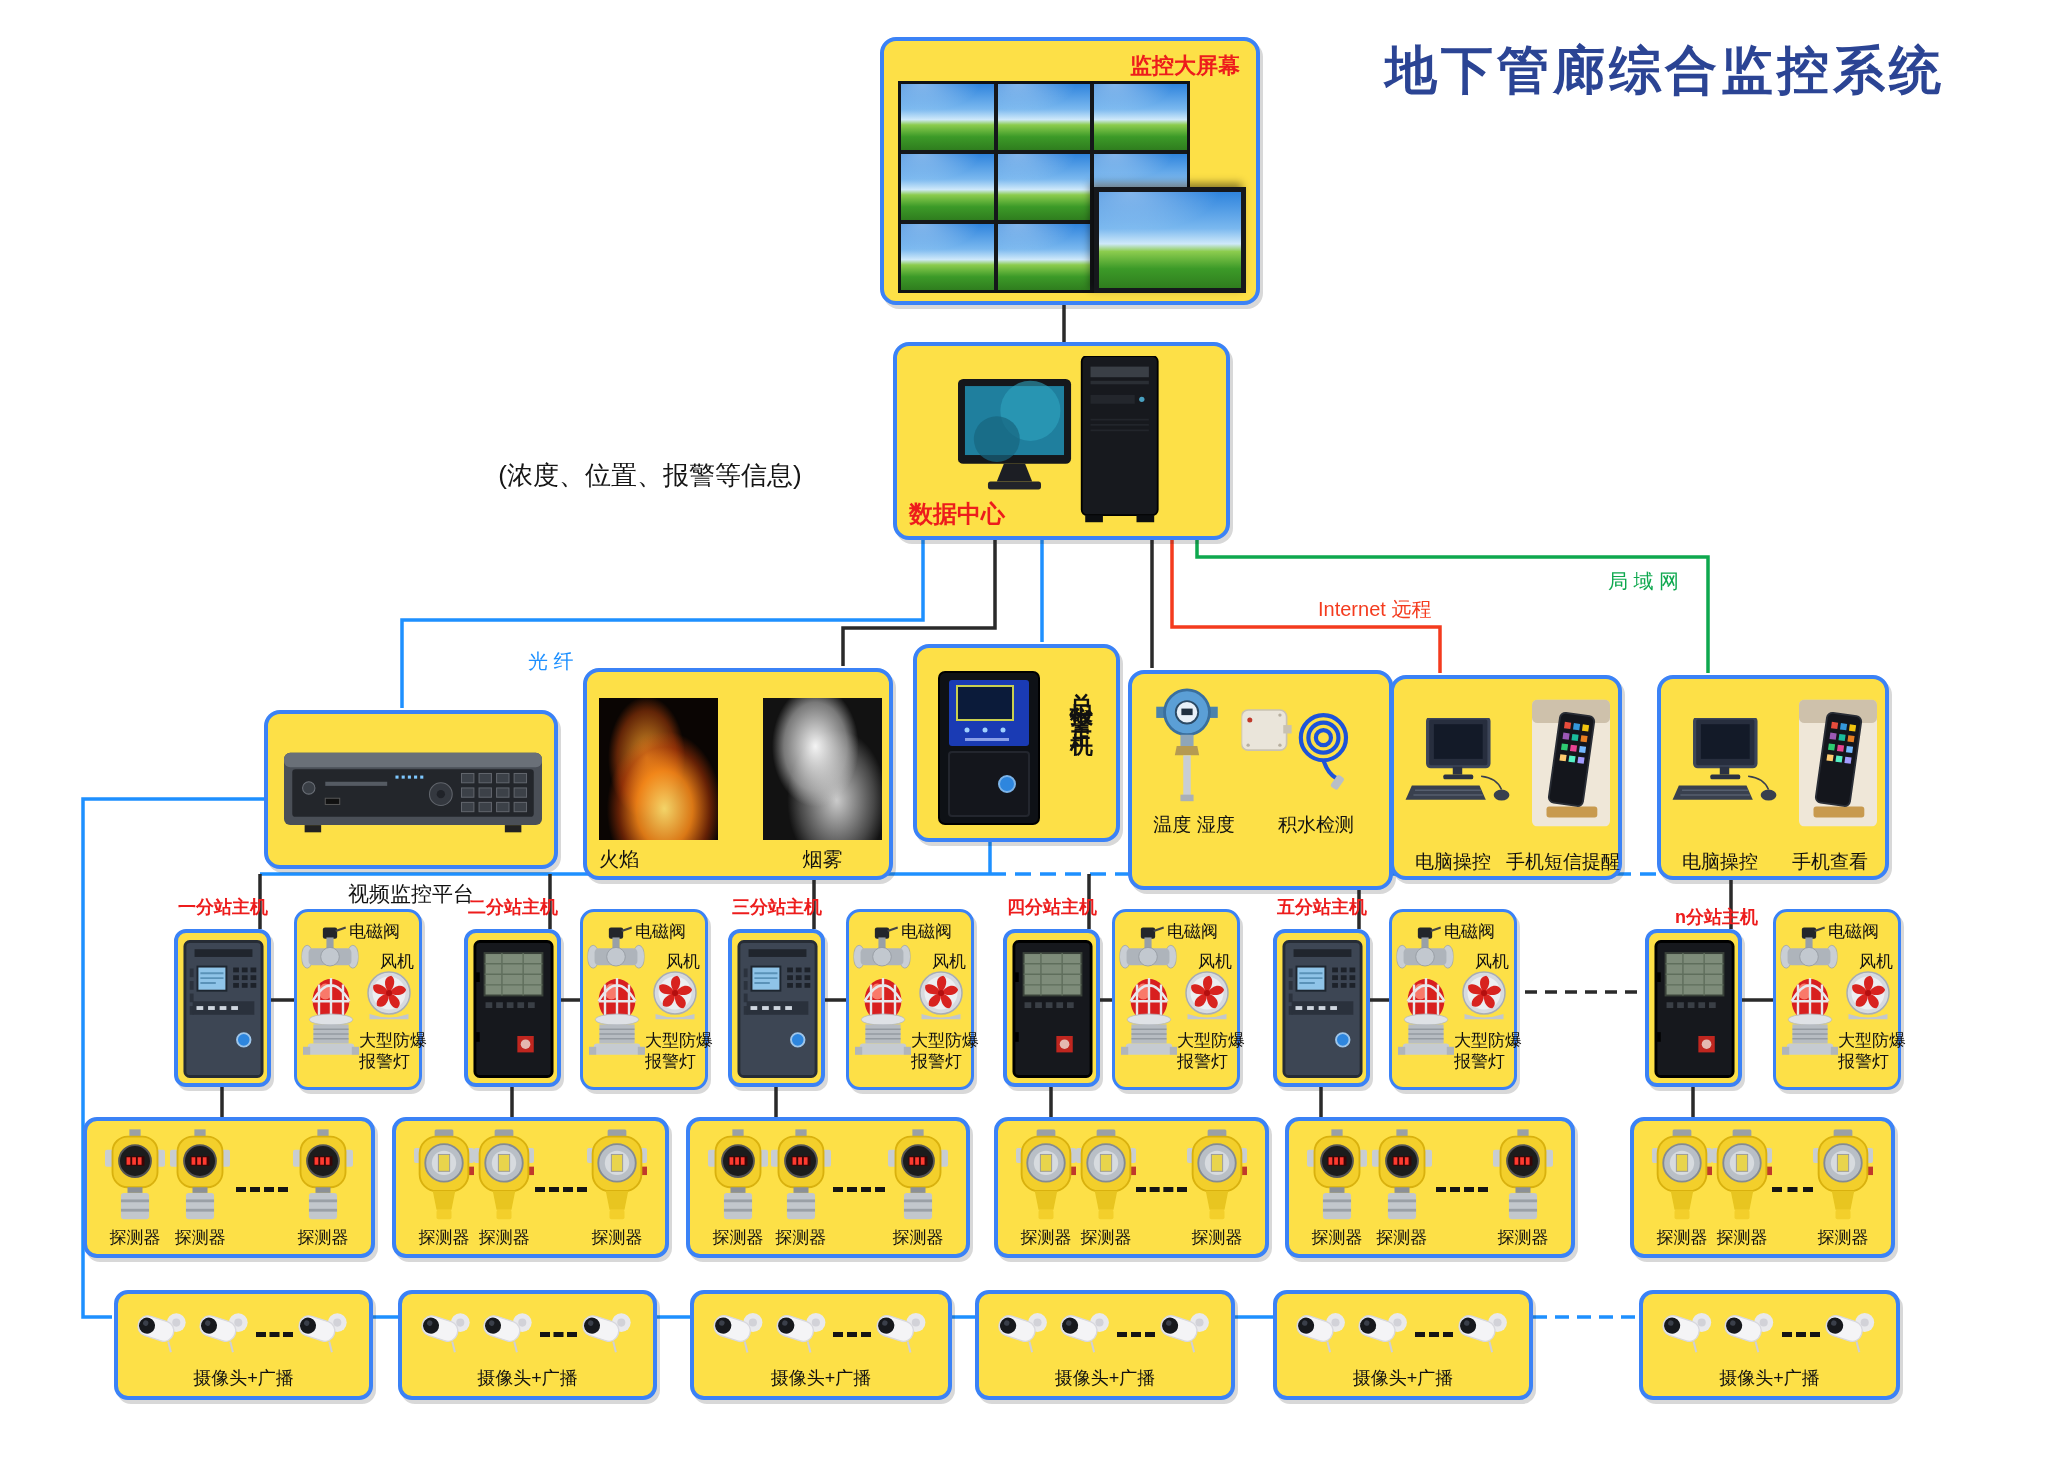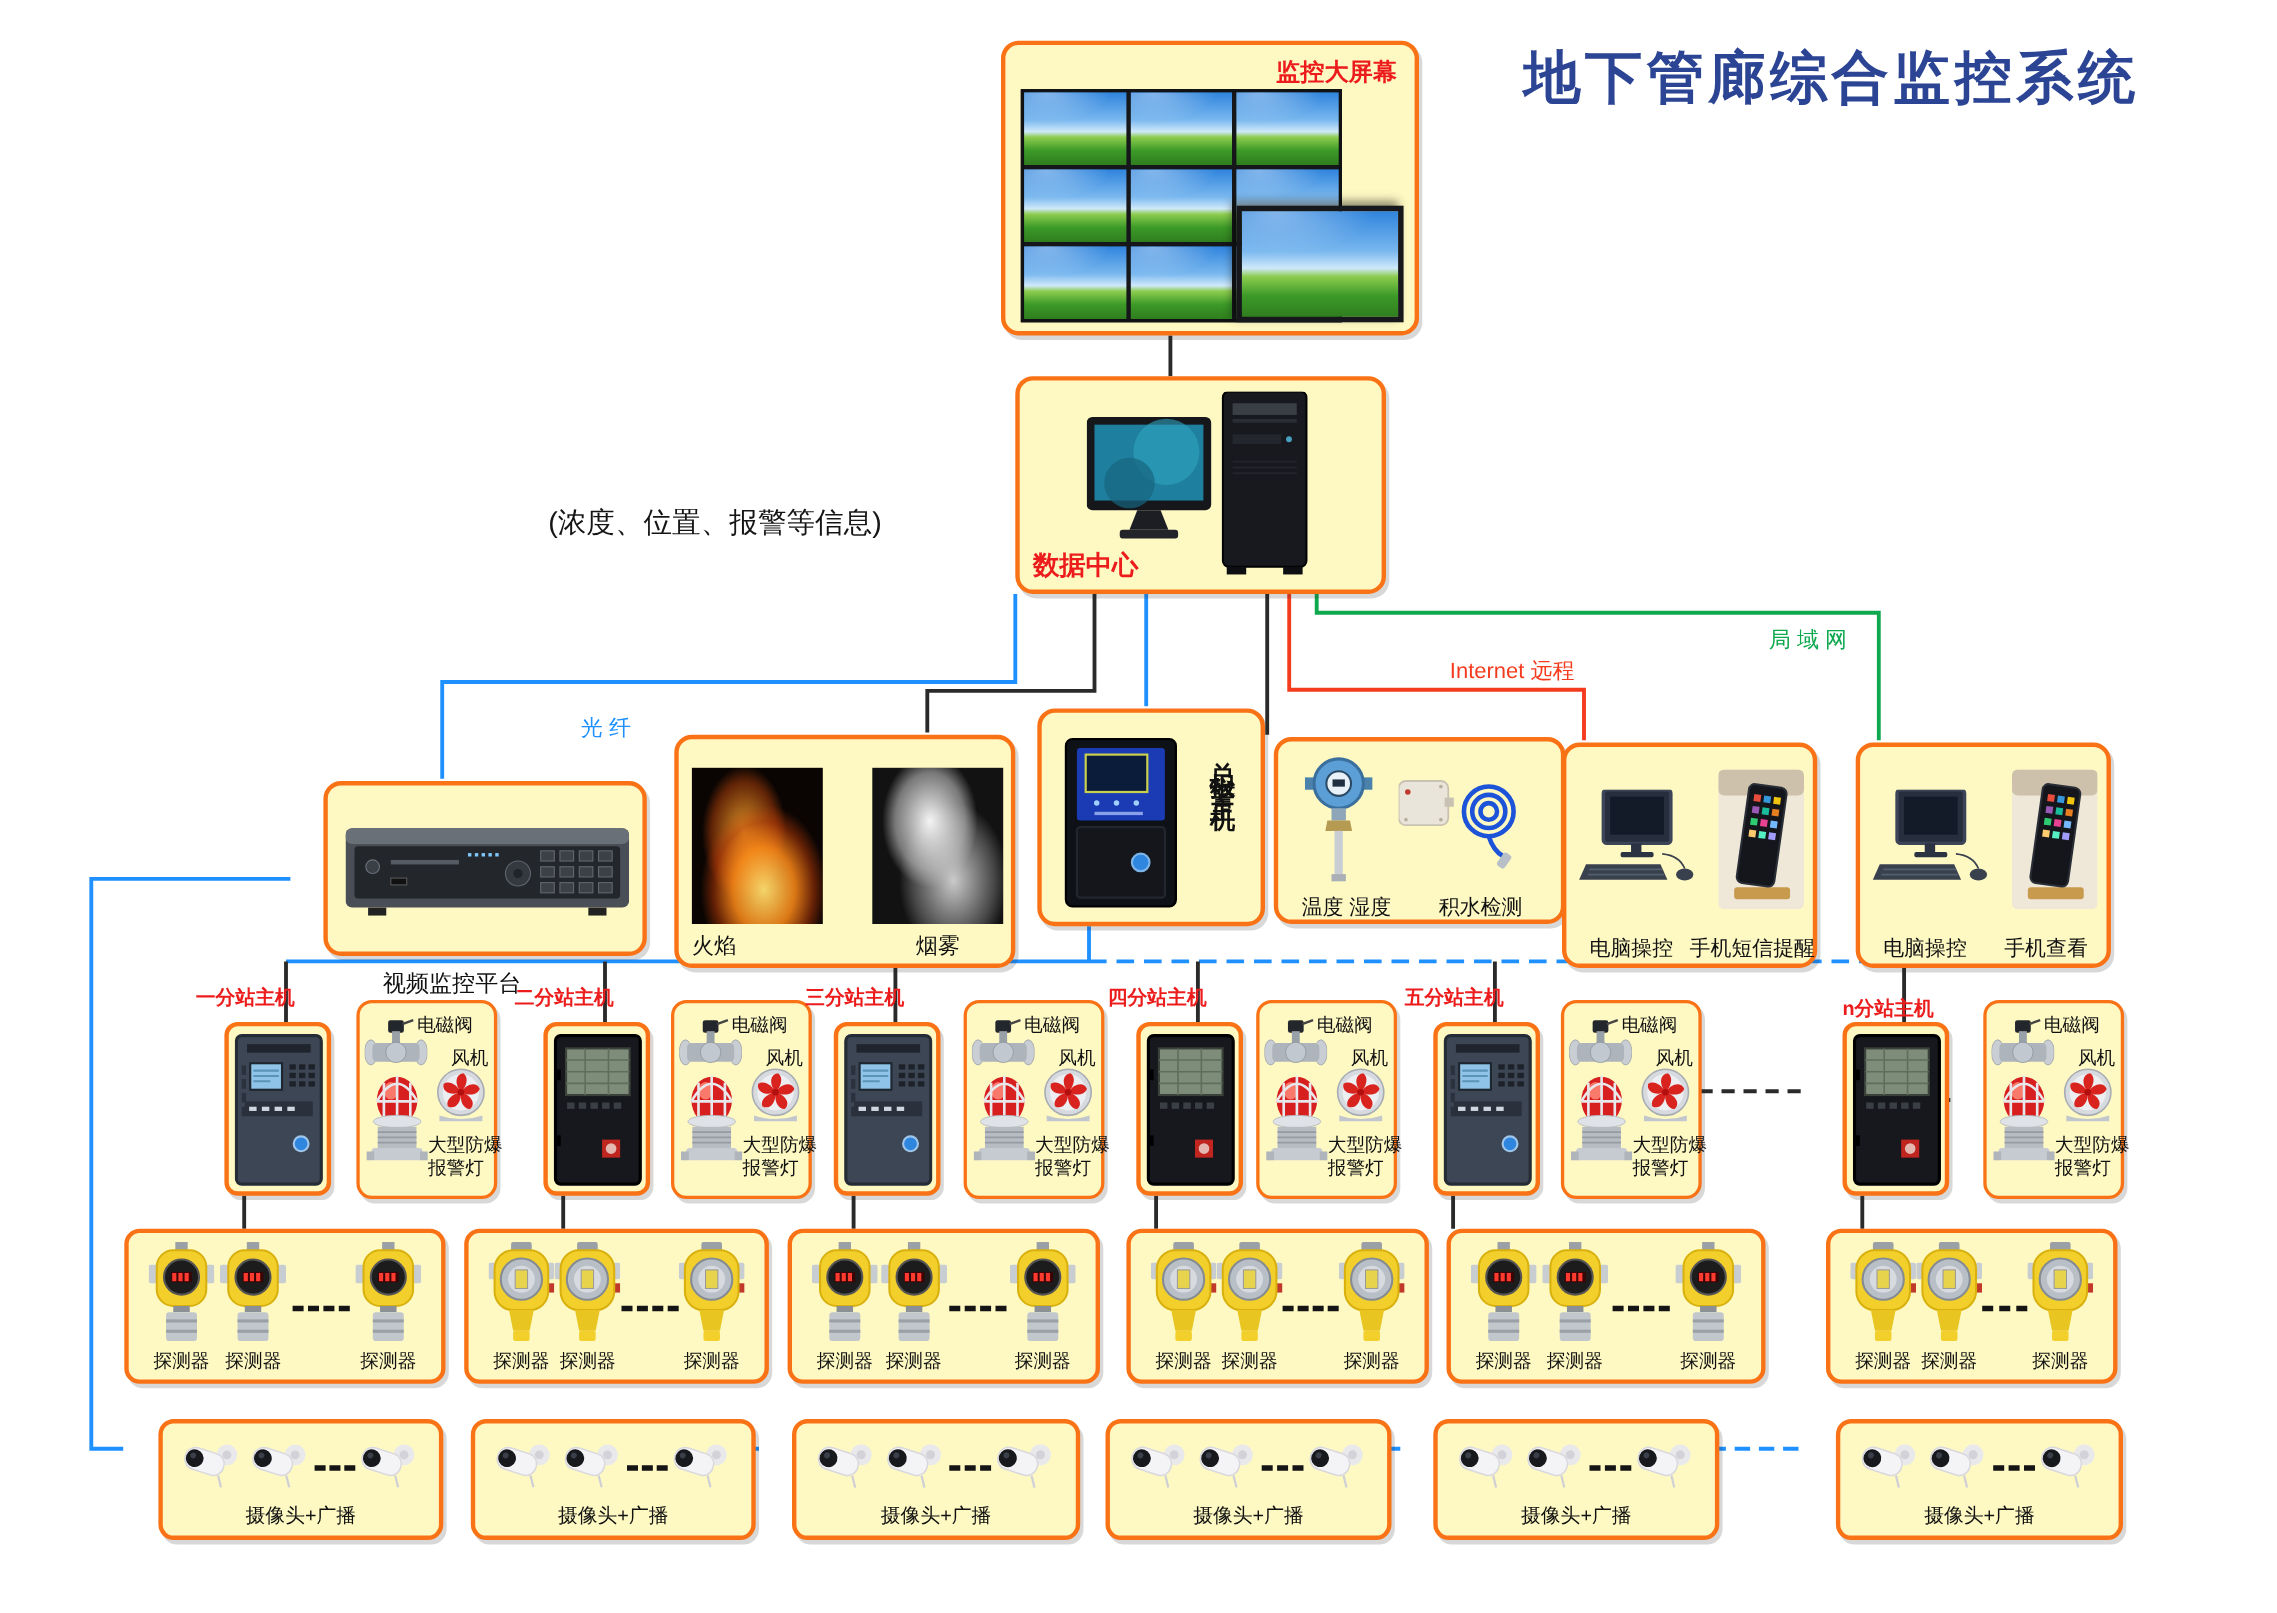--- a/index.html
+++ b/index.html
@@ -1,21 +1,21 @@
 <!DOCTYPE html>
 <html><head>
 <meta charset="utf-8">
 <style>
   html,body{margin:0;padding:0;background:#fff;}
   *{box-sizing:border-box;}
   body{font-family:"Liberation Sans","DejaVu Sans",sans-serif;}
   .canvas{position:relative;width:2070px;height:1466px;background:#fff;overflow:hidden;}
 
-  .box{position:absolute;background:#fef9c3;border:4px solid #f97316;border-radius:16px;
-       box-shadow:3px 4px 0 rgba(40,40,40,.18);margin-left:30px;}
+  .box{position:absolute;background:#fde047;border:4px solid #3b82f6;border-radius:16px;
+       box-shadow:3px 4px 0 rgba(40,40,40,.18);}
   .title{position:absolute;left:1385px;top:36px;font-size:52px;font-weight:bold;
          color:#2b4494;letter-spacing:4px;white-space:nowrap;}
   .red-lbl{position:absolute;color:#ed1c1c;font-weight:bold;white-space:nowrap;}
   .plain-lbl{position:absolute;color:#111;white-space:nowrap;}
   .wire-lbl{position:absolute;font-size:20px;font-weight:normal;white-space:nowrap;}
   .wires{position:absolute;left:0;top:0;pointer-events:none;}
   .i{position:absolute;}
 
   
   .wall{left:880px;top:37px;width:380px;height:268px;}
@@ -49,21 +49,21 @@
      #0a0503;}
   .smoke{left:176px;background:
      radial-gradient(48% 56% at 44% 34%, rgba(255,255,255,.95), rgba(205,205,205,.55) 55%, transparent 76%),
      radial-gradient(52% 62% at 62% 72%, rgba(235,235,235,.85), rgba(150,150,150,.4) 60%, transparent 80%),
      #121212;}
   .flame-lbl{left:12px;top:174px;width:119px;text-align:left;font-size:20px;}
   .smoke-lbl{left:176px;top:174px;width:119px;text-align:center;font-size:20px;}
   .alarm{left:913px;top:644px;width:207px;height:198px;}
   .alarm-title{position:absolute;left:150px;top:26px;writing-mode:vertical-lr;text-orientation:upright;
                font-size:23px;font-weight:bold;letter-spacing:10px;color:#111;}
-  .env{left:1128px;top:670px;width:265px;height:170px;}
+  .env{left:1128px;top:670px;width:265px;height:220px;}
   .env-lbl{font-size:19px;top:138px;text-align:center;}
   .remote{width:232px;height:205px;}
   .sms{left:1390px;top:675px;}
   .view{left:1657px;top:675px;}
   .rm-lbl{font-size:19px;top:170px;text-align:center;}
 
   
   .st-lbl{top:895px;font-size:18px;}
   .st-box{top:929px;width:97px;height:158px;border-radius:12px;}
   .eq-box{top:909px;width:128px;height:181px;border-radius:14px;border-width:3px;}

